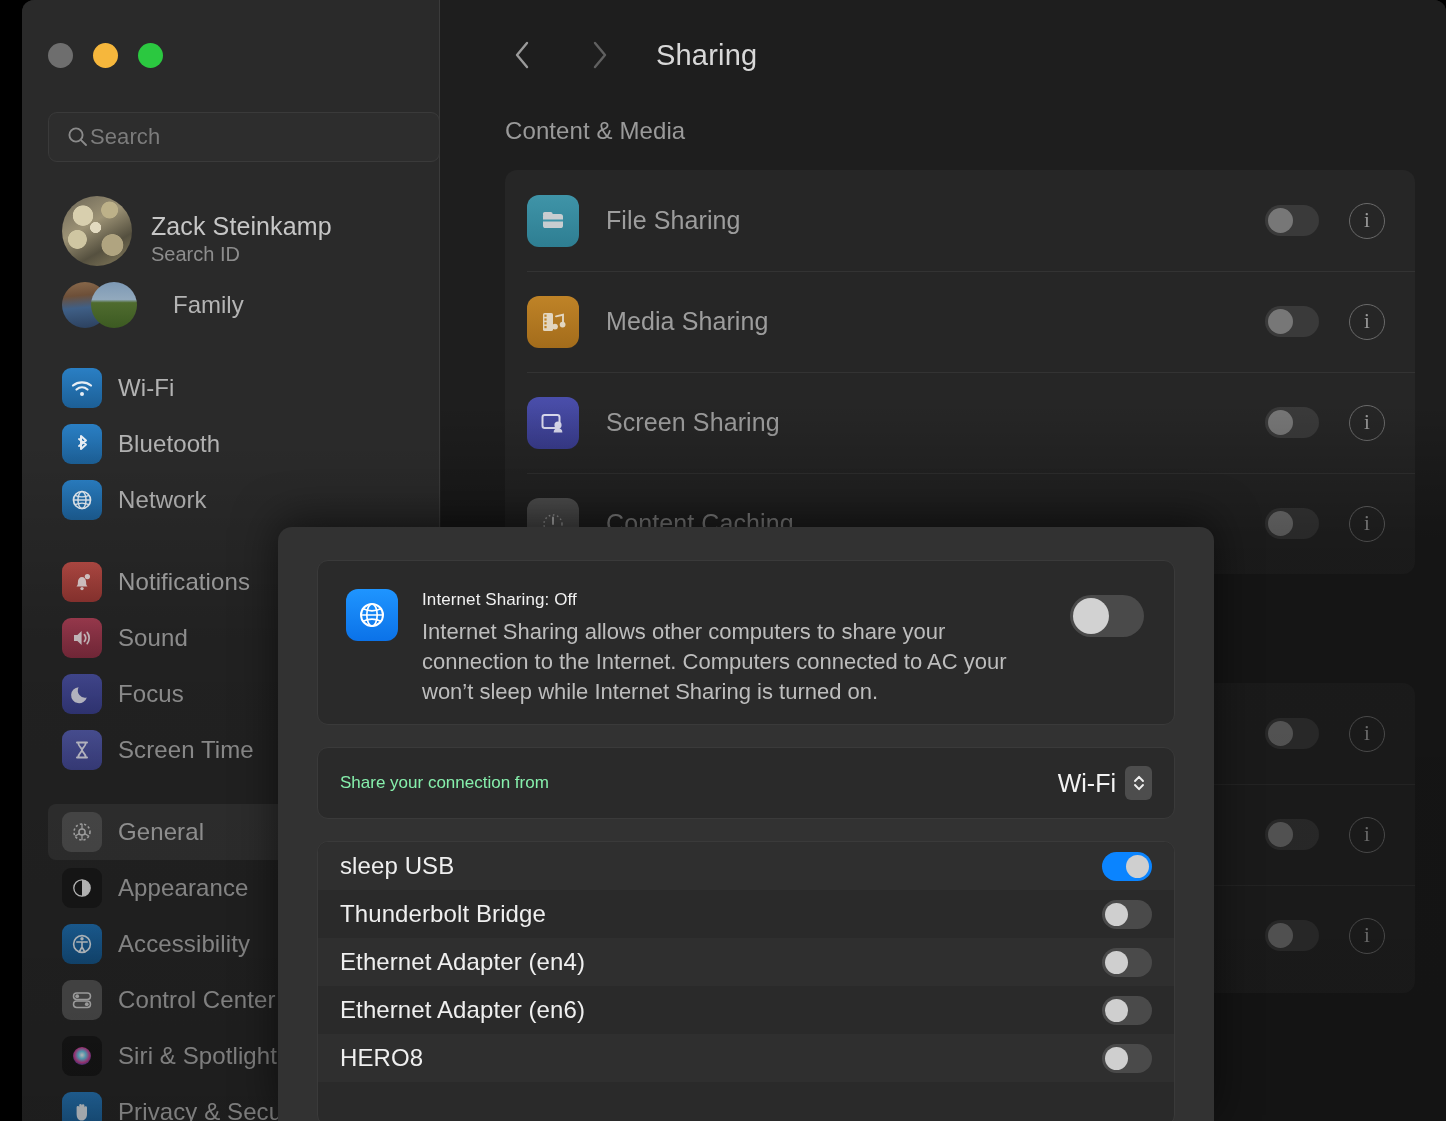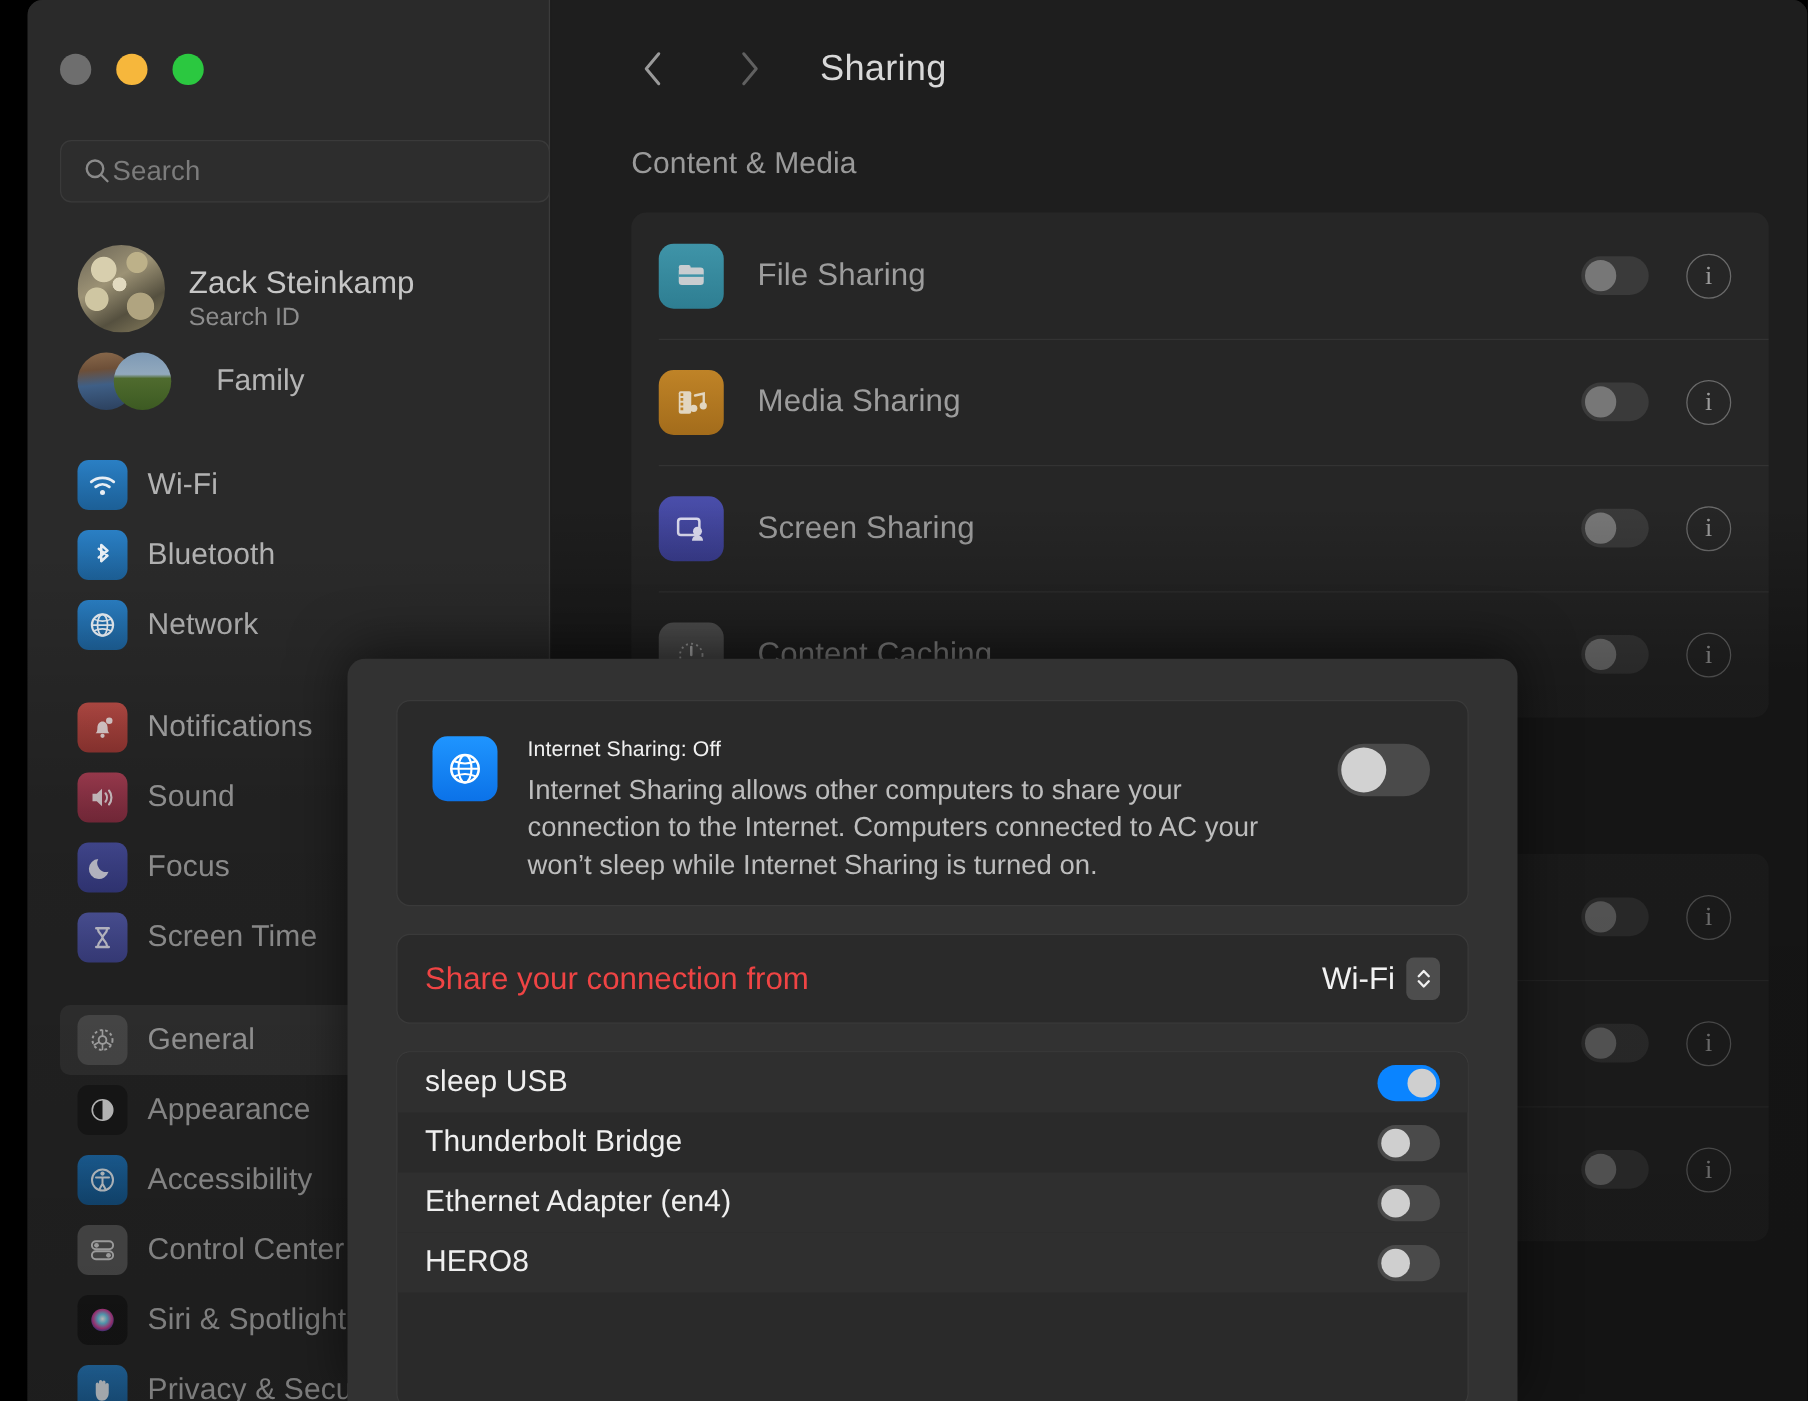--- a/index.html
+++ b/index.html
@@ -356,22 +356,22 @@
   }
 
   .card-share { top: 220px; height: 72px; }
   .card-share-inner {
     height: 100%;
     display: flex;
     align-items: center;
     padding: 0 22px 0 22px;
   }
   .share-label {
-    color: #ef4444;
-    font-size: 25px;
+    color: #86efac;
+    font-size: 17px;
     flex: 1 1 auto;
   }
   .popup {
     display: flex;
     align-items: center;
     gap: 9px;
   }
   .popup-value {
     color: #f2f2f2;
     font-size: 25px;
@@ -793,20 +793,26 @@
           <div class="device-toggle">
               <div class="knob"></div>
             </div>
         </div>
         <div class="device-row alt">
           <span class="device-label">Ethernet Adapter (en4)</span>
           <div class="device-toggle">
               <div class="knob"></div>
             </div>
         </div>
+        <div class="device-row">
+          <span class="device-label">Ethernet Adapter (en6)</span>
+          <div class="device-toggle">
+              <div class="knob"></div>
+            </div>
+        </div>
         <div class="device-row alt">
           <span class="device-label">HERO8</span>
           <div class="device-toggle">
               <div class="knob"></div>
             </div>
         </div>
       </div>
     </div>
 
   </div>

